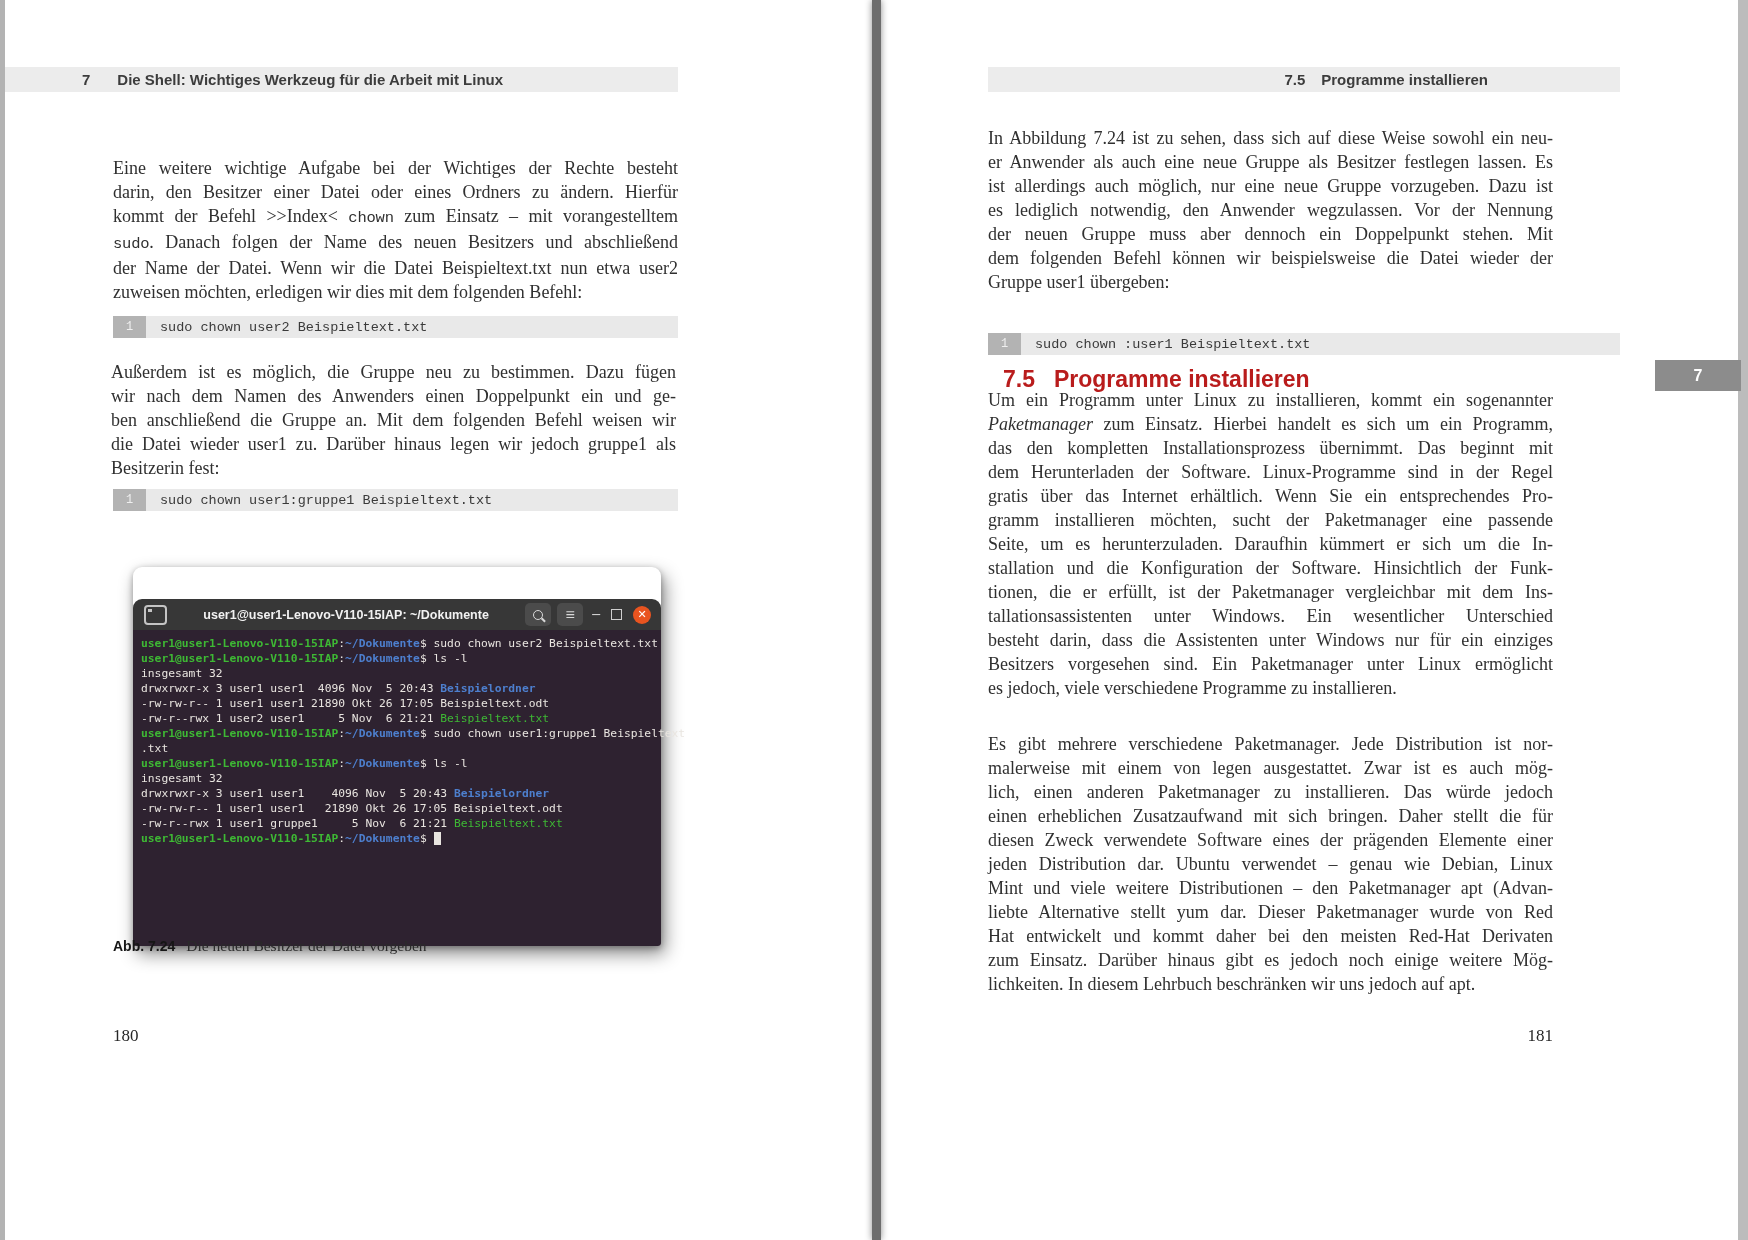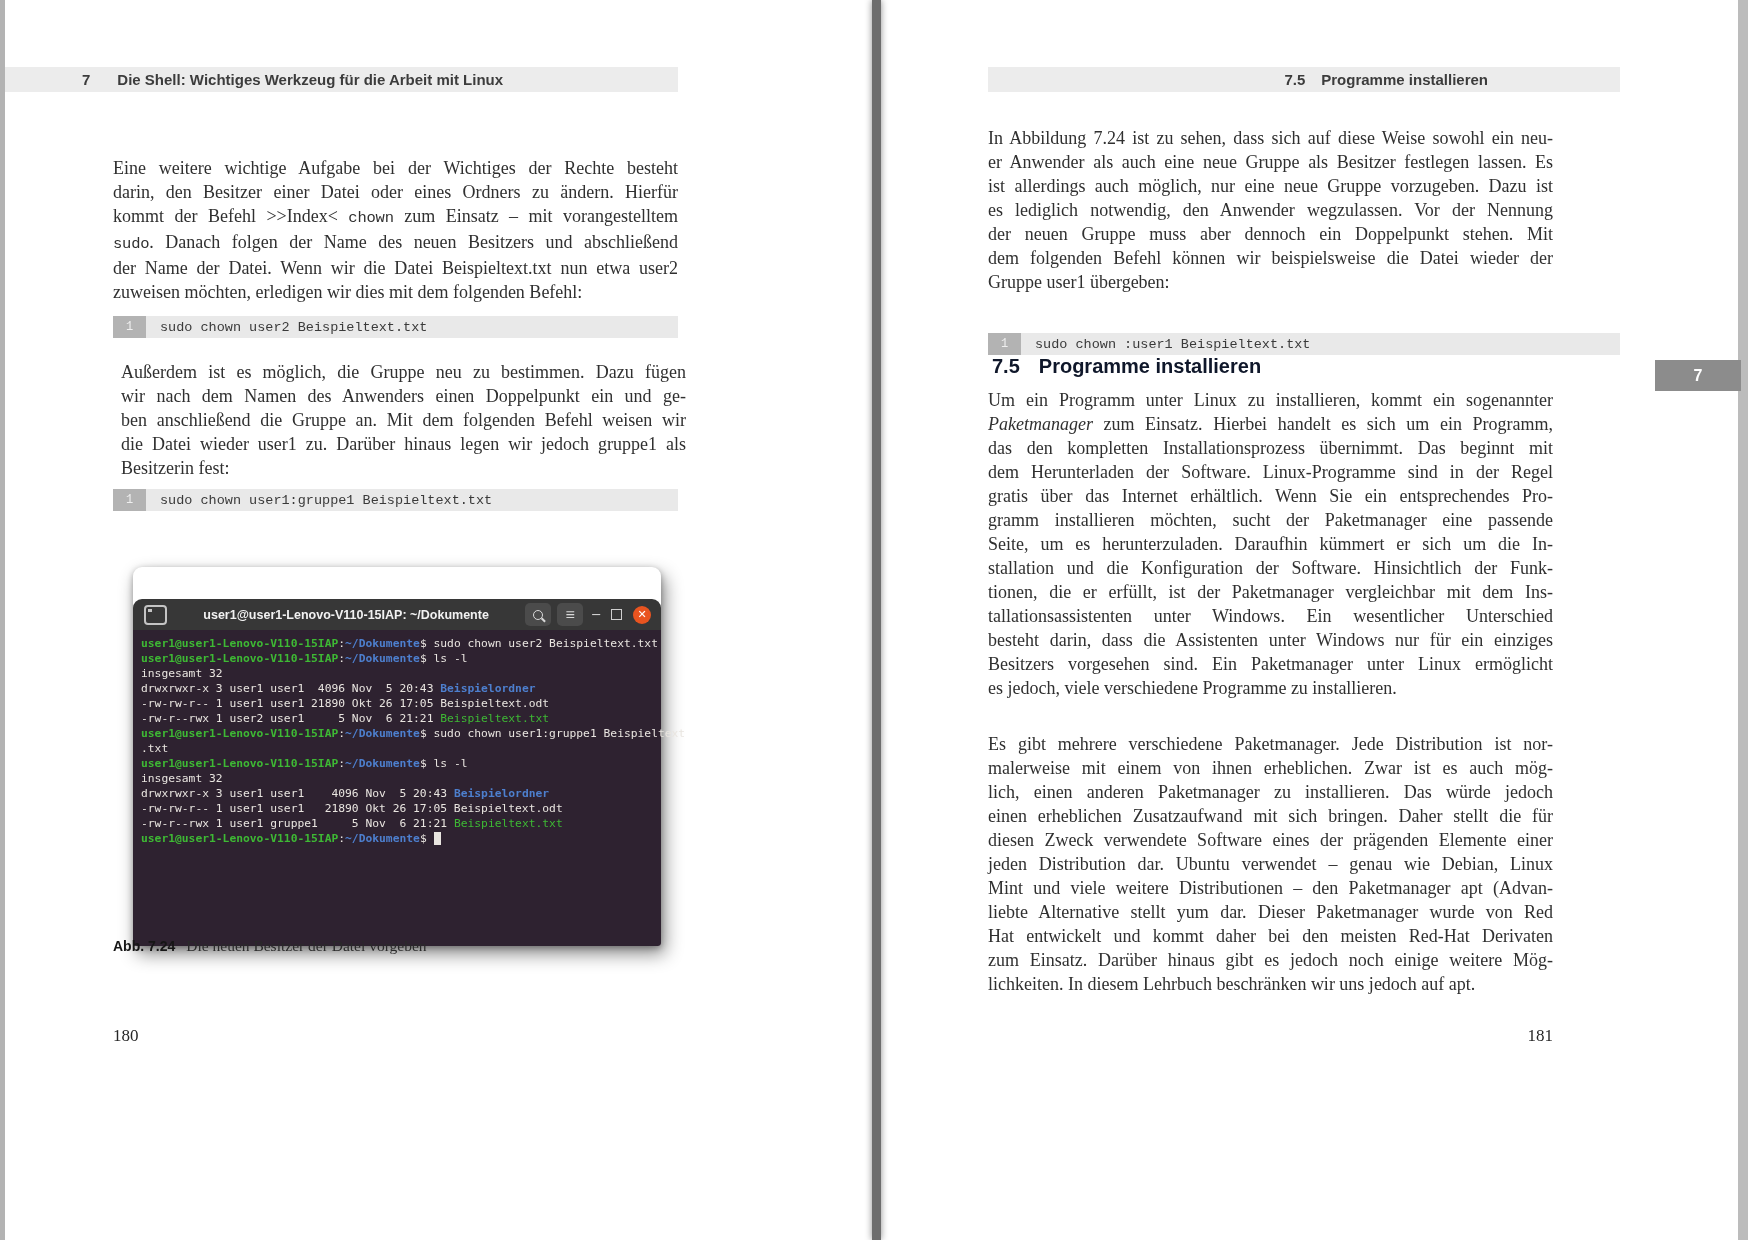--- a/index.html
+++ b/index.html
@@ -22,21 +22,21 @@
   #runbar-right .rtitle{margin-left:16px;margin-right:132px;}
 
   
   .para{font-size:18px;line-height:24px;color:#303030;}
   .para .tline{text-align:justify;text-align-last:justify;}
   .para .tline:last-child{text-align-last:left;}
   .m{font-family:"Liberation Mono", monospace;font-size:.86em;letter-spacing:-.2px;}
   .i{font-style:italic;}
 
   h2.sub{margin:0;font-weight:400;font-size:21.5px;color:#1d1d1d;font-family:"Liberation Serif", serif;}
-  h2.sect{margin:4px;font-family:"Liberation Sans", sans-serif;font-weight:bold;font-size:20px;color:#0f172a;}
+  h2.sect{margin:15px;font-family:"Liberation Sans", sans-serif;font-weight:bold;font-size:23px;color:#b91c1c;}
   h2.sect .num{margin-right:19px;}
 
   
   .codeblock{height:22px;background:#e9e9e9;display:flex;align-items:center;
              font-family:"Liberation Mono", monospace;font-size:13.5px;color:#3a3a3a;}
   .codeblock .lno{width:33px;height:22px;background:#b3b3b3;color:#efefef;font-size:12px;
                   display:flex;align-items:center;justify-content:center;flex:none;}
   .codeblock .ctext{margin-left:14px;white-space:pre;}
 
   
@@ -76,21 +76,21 @@
 
   
   #chapter-tab{left:1655px;top:360px;width:86px;height:31px;background:#8c8c8c;display:flex;align-items:center;
                justify-content:center;color:#ffffff;font-family:"Liberation Sans", sans-serif;
                font-weight:bold;font-size:16px;}
 
   
   #lh2{left:113px;top:116px;}
   #lp1{left:113px;top:156px;width:565px;}
   #lcode1{left:113px;top:316px;width:565px;}
-  #lp2{left:121px;top:360px;width:565px;}
+  #lp2{left:111px;top:360px;width:565px;}
   #lcode2{left:113px;top:489px;width:565px;}
   #rp1{left:988px;top:126px;width:565px;}
   #rcode1{left:988px;top:333px;width:632px;}
   #rsect{left:988px;top:351px;}
   #rp2{left:988px;top:388px;width:565px;}
   #rp3{left:988px;top:732px;width:565px;}
 </style>
 </head>
 <body>
 
@@ -209,21 +209,21 @@
       <div class="tline"><span>Seite, um es herunterzuladen. Daraufhin kümmert er sich um die In-</span></div>
       <div class="tline"><span>stallation und die Konfiguration der Software. Hinsichtlich der Funk-</span></div>
       <div class="tline"><span>tionen, die er erfüllt, ist der Paketmanager vergleichbar mit dem Ins-</span></div>
       <div class="tline"><span>tallationsassistenten unter Windows. Ein wesentlicher Unterschied</span></div>
       <div class="tline"><span>besteht darin, dass die Assistenten unter Windows nur für ein einziges</span></div>
       <div class="tline"><span>Besitzers vorgesehen sind. Ein Paketmanager unter Linux ermöglicht</span></div>
       <div class="tline"><span>es jedoch, viele verschiedene Programme zu installieren.</span></div>
     </div>
   <div class="abs para" id="rp3">
       <div class="tline"><span>Es gibt mehrere verschiedene Paketmanager. Jede Distribution ist nor-</span></div>
-      <div class="tline"><span>malerweise mit einem von ihnen erheblichen. Zwar ist es auch mög-</span></div>
+      <div class="tline"><span>malerweise mit einem von legen ausgestattet. Zwar ist es auch mög-</span></div>
       <div class="tline"><span>lich, einen anderen Paketmanager zu installieren. Das würde jedoch</span></div>
       <div class="tline"><span>einen erheblichen Zusatzaufwand mit sich bringen. Daher stellt die für</span></div>
       <div class="tline"><span>diesen Zweck verwendete Software eines der prägenden Elemente einer</span></div>
       <div class="tline"><span>jeden Distribution dar. Ubuntu verwendet – genau wie Debian, Linux</span></div>
       <div class="tline"><span>Mint und viele weitere Distributionen – den Paketmanager apt (Advan-</span></div>
       <div class="tline"><span>liebte Alternative stellt yum dar. Dieser Paketmanager wurde von Red</span></div>
       <div class="tline"><span>Hat entwickelt und kommt daher bei den meisten Red-Hat Derivaten</span></div>
       <div class="tline"><span>zum Einsatz. Darüber hinaus gibt es jedoch noch einige weitere Mög-</span></div>
       <div class="tline"><span>lichkeiten. In diesem Lehrbuch beschränken wir uns jedoch auf apt.</span></div>
     </div>

